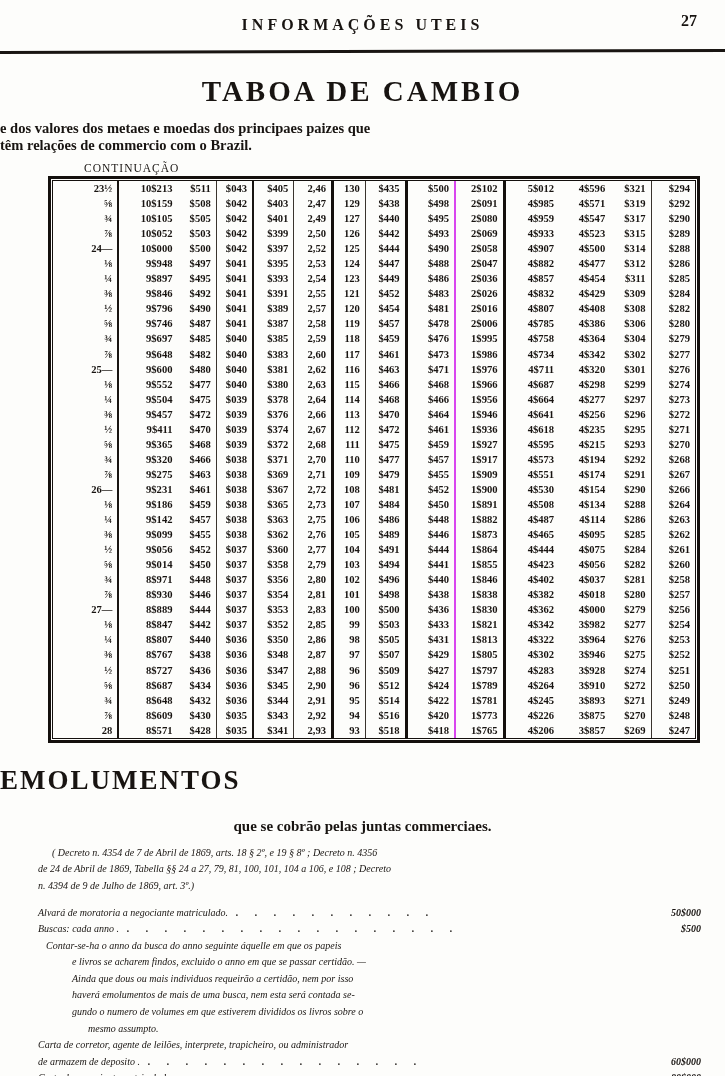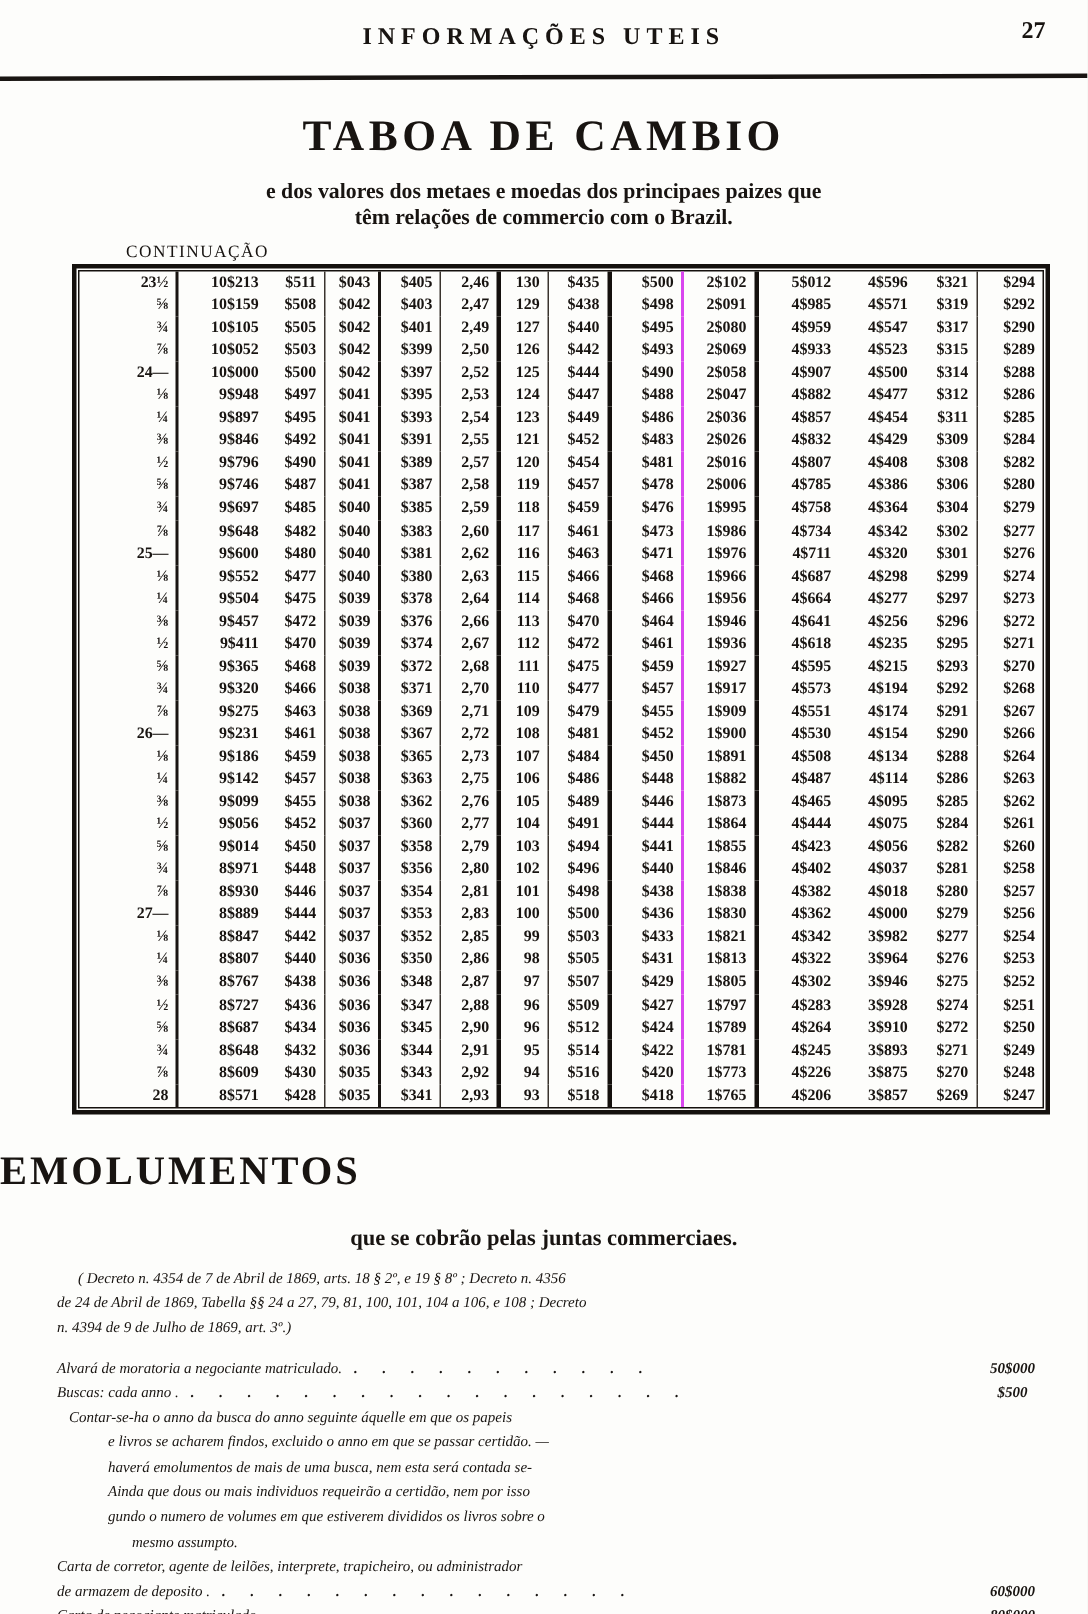--- a/index.html
+++ b/index.html
@@ -5,21 +5,21 @@
   html,body{margin:0;padding:0;}
   body{background:#e8e8e4;font-family:"Liberation Serif", serif;}
   .page{position:relative;width:725px;height:1076px;background:#fdfdfb;color:#181411;margin:0 auto;overflow:hidden;}
   
   .hdr{position:relative;height:30px;padding-top:16px;}
   .hdr-title{position:absolute;left:0;right:0;text-align:center;font-weight:bold;font-size:16px;letter-spacing:4px;}
   .hdr-page{position:absolute;right:28px;top:12px;font-weight:bold;font-size:16px;}
   .hdr-rule{height:0;border-top:3px solid #191512;margin-top:4px;transform:rotate(-0.15deg);}
   
   .main-title{text-align:center;font-weight:bold;font-size:29px;letter-spacing:3px;margin-top:22px;}
-  .subtitle{text-align:center;font-weight:bold;font-size:14.5px;line-height:17px;margin-top:12px;}
+  .subtitle{text-align:left;font-weight:bold;font-size:14.5px;line-height:17px;margin-top:12px;}
   .continuacao{font-size:11.5px;letter-spacing:1px;margin:8px 0 2px 84px;}
   
   .tblwrap{margin:0 25px 0 48px;border:3px solid #14100d;padding:1px;}
   .tblinner{border:1px solid #14100d;}
   table.extable{border-collapse:collapse;table-layout:fixed;width:100%;font-size:10.6px;font-weight:bold;}
   table.extable td{padding:0 5px 0 0;text-align:right;white-space:nowrap;height:15.05px;line-height:15.05px;overflow:hidden;}
   td.c1{padding-right:10px;}
   td.c2{border-left:2px solid #181411;}
   td.c4{border-left:1px solid #3a342e;}
   td.c5{border-left:2px solid #181411;}
@@ -31,21 +31,21 @@
   td.c11{border-left:3px solid #14100d;}
   td.c14{border-left:1px solid #3a342e;}
   
   .emol-title{text-align:left;font-weight:bold;font-size:27px;letter-spacing:2px;margin-top:22px;}
   .emol-sub{text-align:center;font-weight:bold;font-size:15px;margin-top:22px;}
   .bodytext{margin:10px 24px 0 38px;font-size:10px;line-height:16.6px;font-style:italic;}
   .decree div{white-space:nowrap;}
   .decree .d0{text-indent:14px;}
   .feeline{display:flex;align-items:baseline;white-space:nowrap;}
   .feeline .dots{flex:1;overflow:hidden;letter-spacing:7px;padding-left:8px;font-weight:bold;}
-  .feeline .val{font-weight:bold;text-align:center;min-width:52px;}
+  .feeline .val{font-weight:bold;text-align:right;min-width:52px;}
   .ind1{margin-left:8px;}
   .ind2{margin-left:34px;}
   .ind3{margin-left:50px;}
   .ind-wrap{}
 </style>
 </head>
 <body>
 
 <div class="page">
 
@@ -699,22 +699,22 @@
       <div class="feeline">
         <span>Buscas:  cada  anno .</span>
         <span class="dots">. . . . . . . . . . . . . . . . . .</span>
         <span class="val">$500</span>
       </div>
     </div>
 
   <div class="bodytext" style="margin-top:0;">
       <div class="ind1">Contar-se-ha  o  anno  da busca do  anno  seguinte  áquelle  em  que  os  papeis</div>
       <div class="ind2">e livros  se  acharem  findos, excluido o anno  em  que  se passar  certidão. —</div>
+      <div class="ind2">Ainda  que  dous  ou  mais  individuos  requeirão  a  certidão,  nem  por  isso</div>
       <div class="ind2">haverá  emolumentos  de  mais de  uma busca,  nem  esta  será contada  se-</div>
-      <div class="ind2">Ainda  que  dous  ou  mais  individuos  requeirão  a  certidão,  nem  por  isso</div>
       <div class="ind2">gundo o numero de  volumes em  que  estiverem divididos  os livros sobre  o</div>
       <div class="ind3">mesmo  assumpto.</div>
     </div>
 
   <div class="bodytext" style="margin-top:0;">
       <div class="feeline">
         <span>Carta de corretor, agente de  leilões, interprete,  trapicheiro,  ou  administrador</span>
         <span class="dots"></span>
         <span class="val"></span>
       </div>

